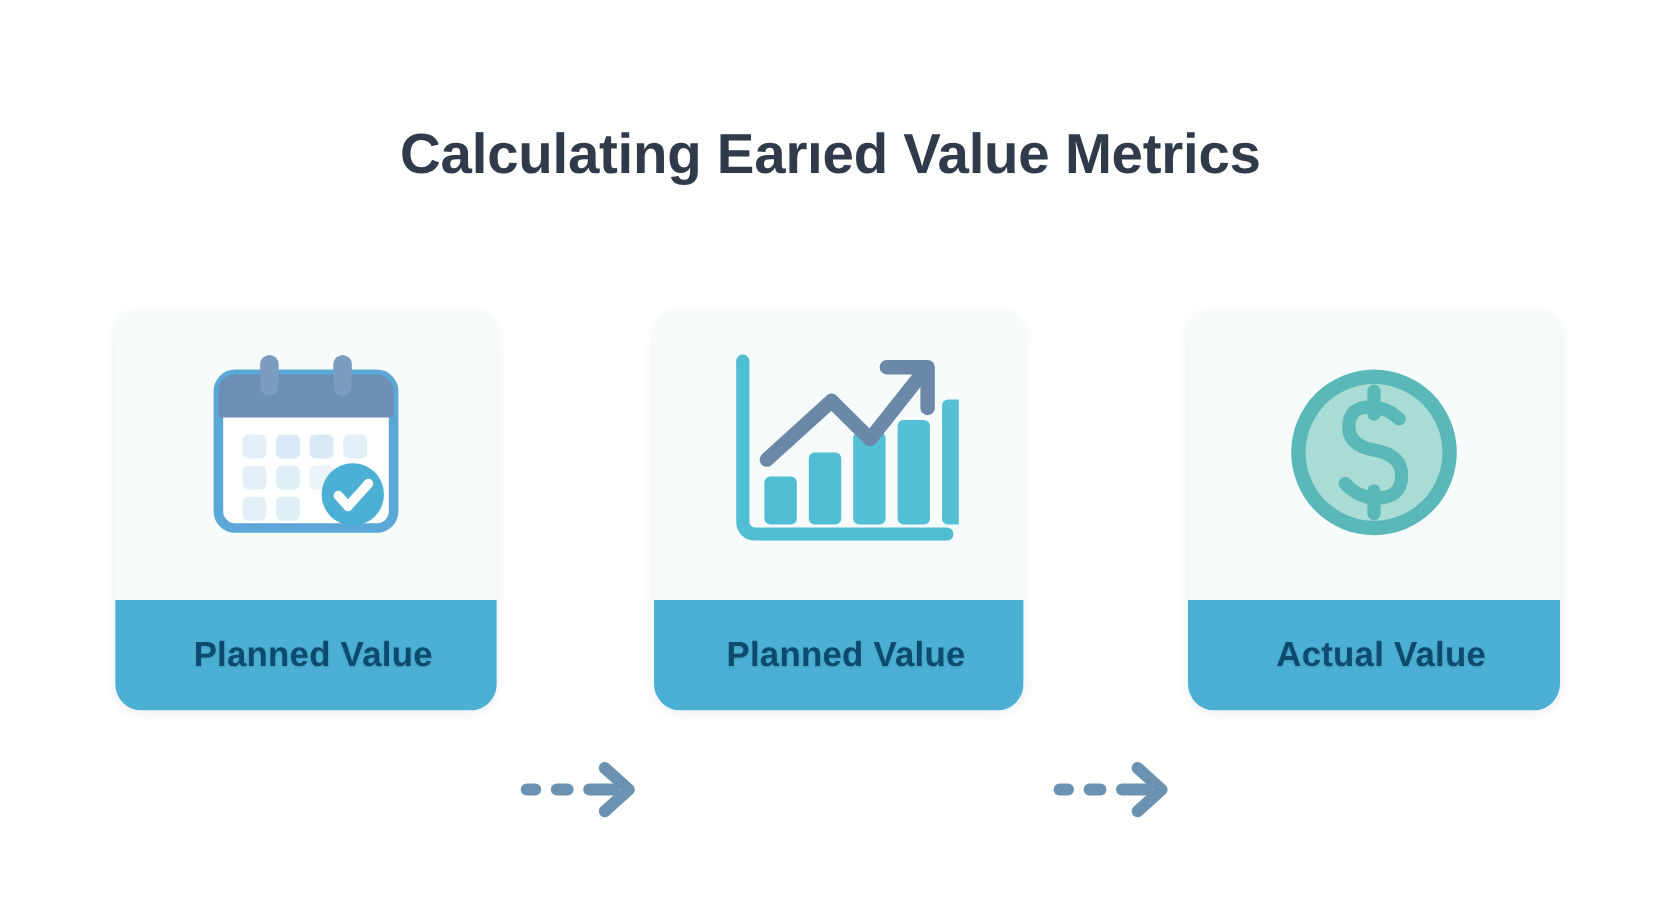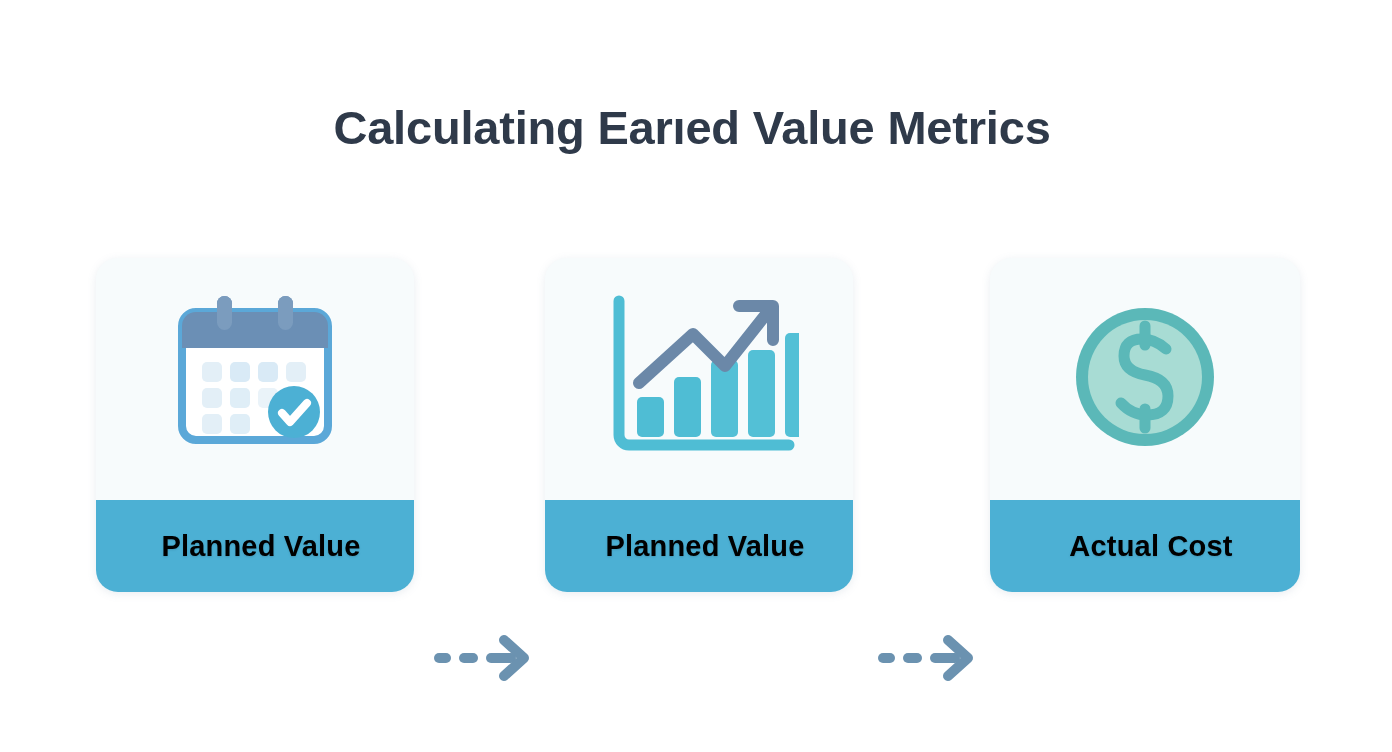--- a/index.html
+++ b/index.html
@@ -68,21 +68,21 @@
     background: #f7fbfc;
   }
   .card-band {
     flex: 1 1 auto;
     background: #4cb0d4;
     display: flex;
     align-items: center;
     justify-content: center;
   }
   .card-band-label {
-    color: #000000;
+    color: #0c4a6e;
     font-size: 29px;
     font-weight: bold;
     letter-spacing: 0.2px;
     text-shadow: 0 1px 2px rgba(40,90,115,0.28);
     white-space: pre;
     margin-left: 12px;
   }
 
   
   .arrow {
@@ -194,18 +194,18 @@
             <circle cx="80" cy="80" r="57" fill="#a8dcd4"></circle>
 
             <path d="M101 52 q-11 -10 -24 -10 q-18 0 -18 17 q0 15 21 19
                      q23 4 23 21 q0 19 -21 19 q-15 0 -26 -12" fill="none" stroke="#5bb8b8" stroke-width="11" stroke-linecap="round" stroke-linejoin="round"></path>
             <line x1="80" y1="29" x2="80" y2="48" stroke="#5bb8b8" stroke-width="11" stroke-linecap="round"></line>
             <line x1="80" y1="112" x2="80" y2="131" stroke="#5bb8b8" stroke-width="11" stroke-linecap="round"></line>
           </svg>
         </span>
       </div>
       <div class="card-band">
-        <span class="card-band-label">Actual Cost</span>
+        <span class="card-band-label">Actual Value</span>
       </div>
     </div>
 
   </div>
 </div>
 
 </body></html>

